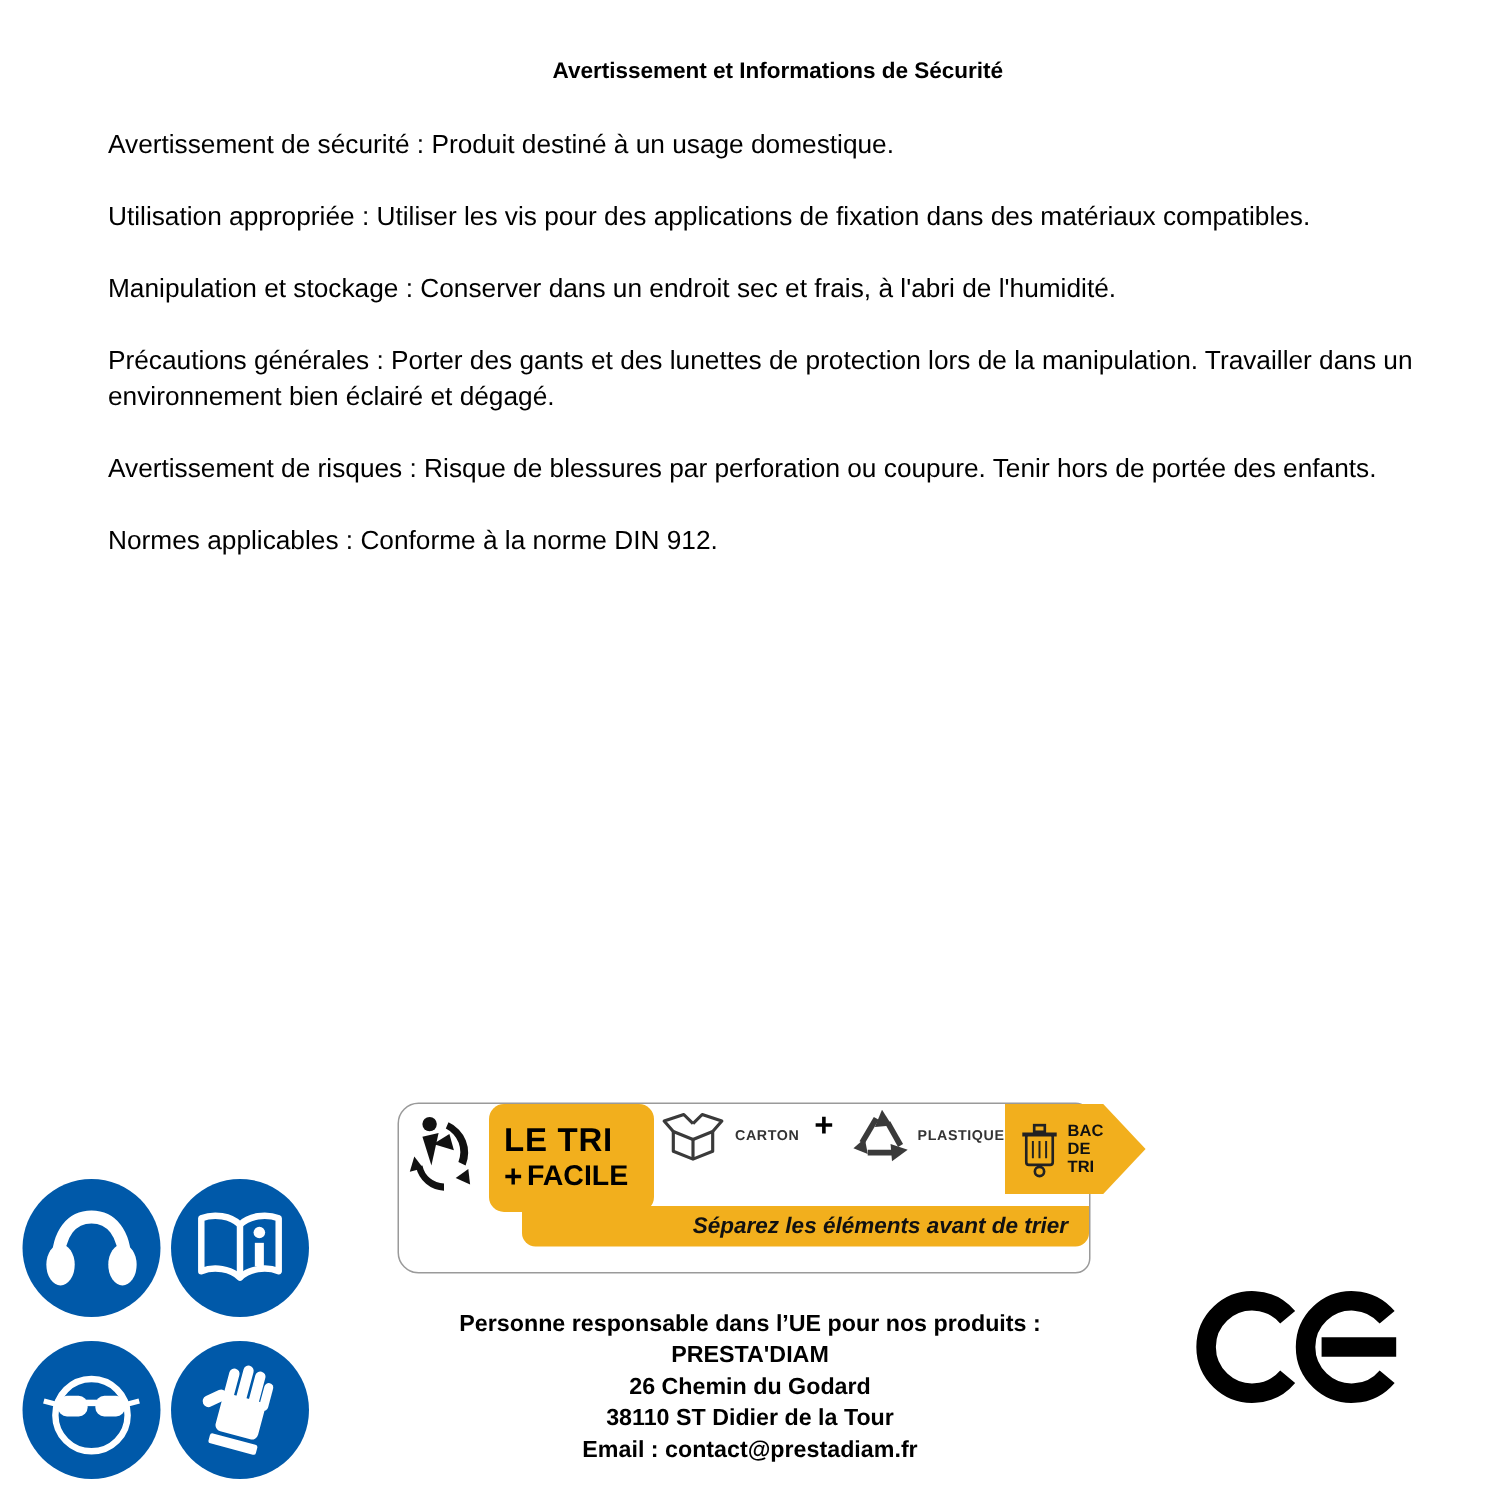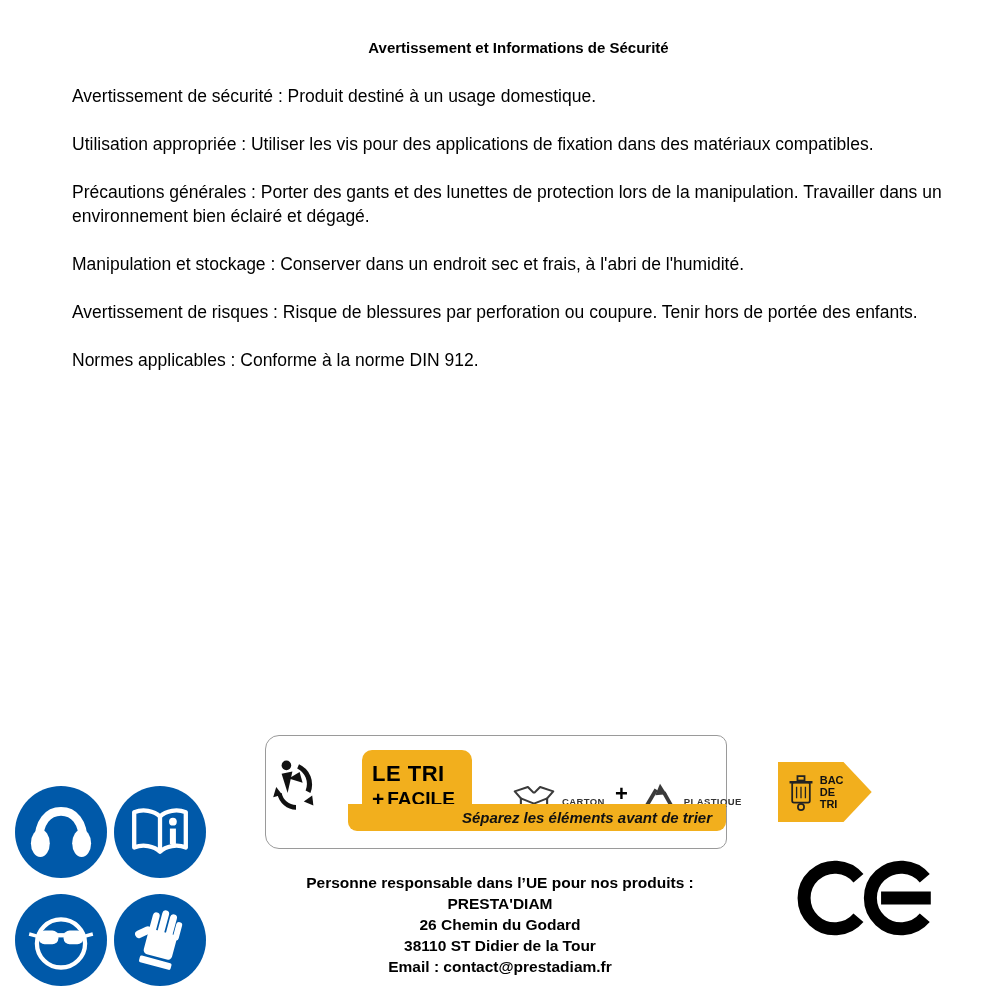--- a/index.html
+++ b/index.html
@@ -29,21 +29,21 @@
     display: flex; align-items: center; justify-content: center;
   }
   .picto svg { width: 86px; height: 86px; }
 
   
   .fr-label { position: absolute; left: 269px; top: 714px; font-size: 13px; font-weight: bold; margin-top: 42px; }
   .banner {
     position: absolute; left: 265px; top: 735px; width: 462px; height: 114px;
     background: #fff; border: 1px solid #9a9a9a; border-radius: 14px 10px 10px 14px;
   }
-  .banner-top { position: absolute; top: 0; left: 0; right: 0; height: 86px; display: flex; align-items: flex-end; gap: 36px; }
+  .banner-top { position: absolute; top: 0; left: 0; right: 0; height: 86px; display: flex; align-items: flex-start; }
   .triman-wrap { width: 80px; display: flex; justify-content: center; }
   .triman-wrap svg { width: 60px; height: 70px; }
   .letri-box {
     width: 110px; height: 72px; background: var(--banner-yellow, #F2AF1D);
     border-radius: 10px; display: flex; flex-direction: column; justify-content: center;
     padding-left: 10px; flex-shrink: 0;
   }
   .letri-line1 { font-weight: bold; font-size: 22px; letter-spacing: 0.5px; }
   .letri-line2 { font-weight: bold; font-size: 19px; display: flex; align-items: center; gap: 3px; }
   .plus-badge { font-size: 21px; font-weight: bold; }
@@ -74,22 +74,22 @@
 </head>
 <body>
 
 <div class="page">
 
   <h1 class="title">Avertissement et Informations de Sécurité</h1>
 
   <div class="paragraphs">
     <p>Avertissement de sécurité : Produit destiné à un usage domestique.</p>
     <p>Utilisation appropriée : Utiliser les vis pour des applications de fixation dans des matériaux compatibles.</p>
+    <p>Manipulation et stockage : Conserver dans un endroit sec et frais, à l'abri de l'humidité.</p>
     <p>Précautions générales : Porter des gants et des lunettes de protection lors de la manipulation. Travailler dans un environnement bien éclairé et dégagé.</p>
-    <p>Manipulation et stockage : Conserver dans un endroit sec et frais, à l'abri de l'humidité.</p>
     <p>Avertissement de risques : Risque de blessures par perforation ou coupure. Tenir hors de portée des enfants.</p>
     <p>Normes applicables : Conforme à la norme DIN 912.</p>
   </div>
 
   <div class="pictos">
     <div class="picto">
       <svg viewBox="0 0 100 100" aria-hidden="true">
         <path d="M24 62 C24 38 35 26 50 26 C65 26 76 38 76 62" fill="none" stroke="#fff" stroke-width="10" stroke-linecap="round"></path>
         <ellipse cx="26" cy="63" rx="11" ry="16" fill="#fff"></ellipse>
         <ellipse cx="74" cy="63" rx="11" ry="16" fill="#fff"></ellipse>

